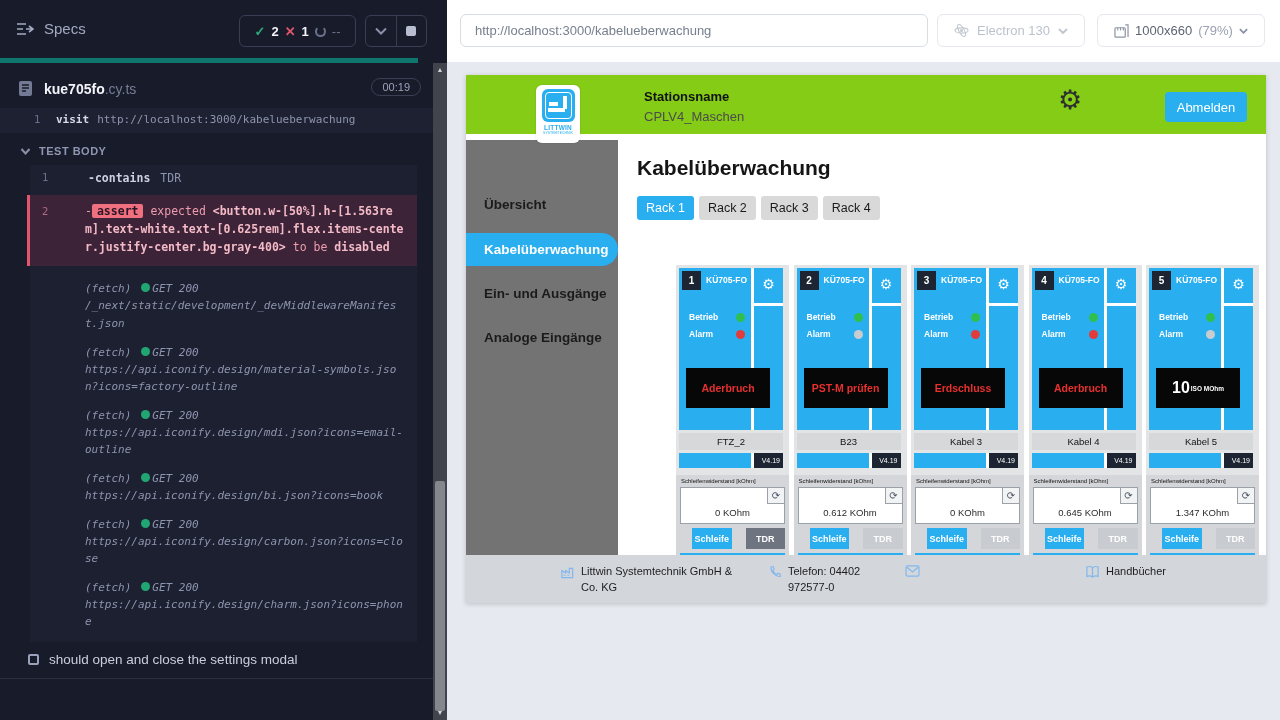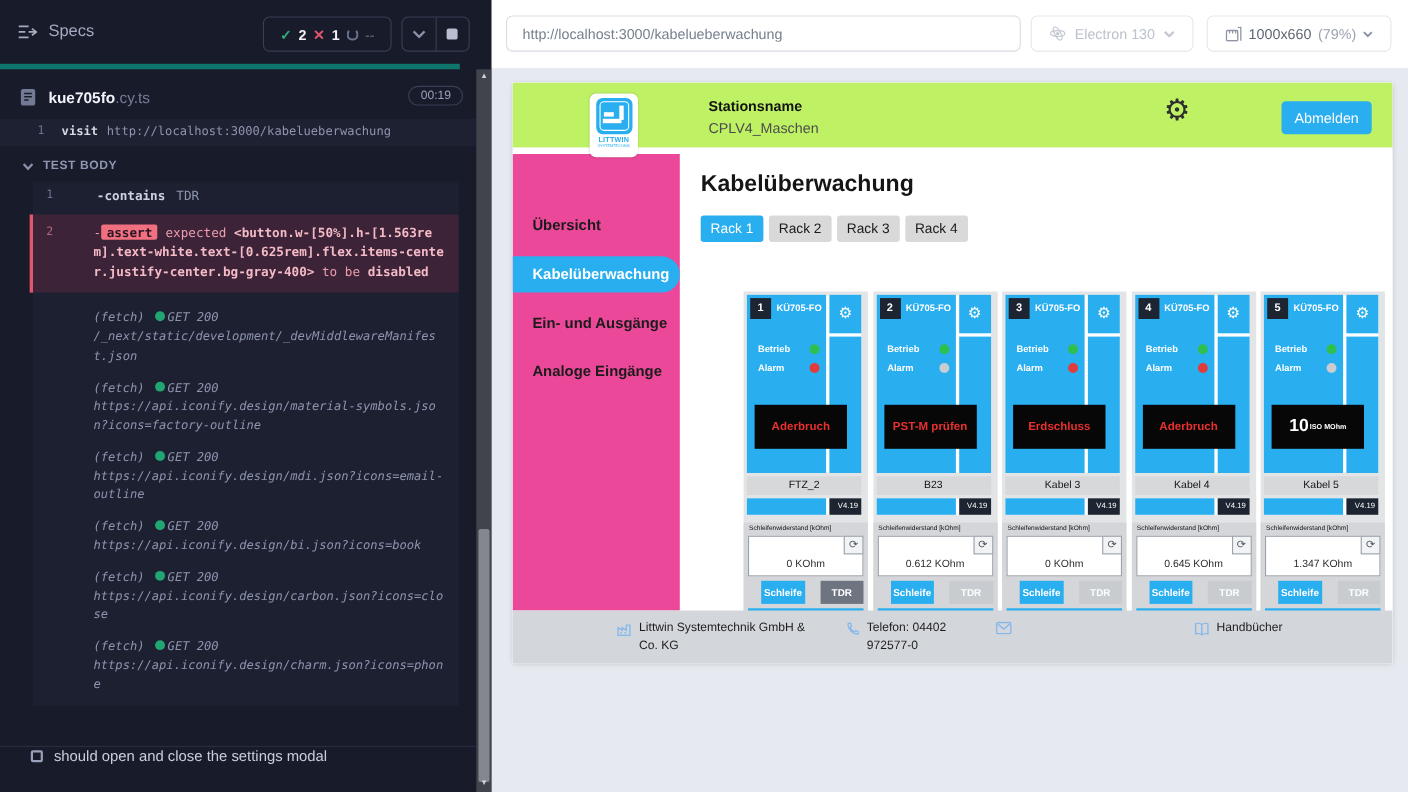--- a/index.html
+++ b/index.html
@@ -39,56 +39,56 @@
   .cmd-row .row-num { left:12px; top:6px; }
   .cmd-name { font-weight:bold; color:#ccd1e2; margin-right:10px; }
   .cmd-failed { background:#3c2338; border-left:3px solid #e1566c; margin:4px 0 8px -3px; padding:8px 12px 10px 55px; color:#ee9dae; line-height:1.55; }
   .cmd-failed .row-num { color:#b06a7e; top:8px; }
   .assert-badge { background:#f0707f; color:#2a1626; padding:0 5px; border-radius:2px; font-weight:bold; }
   .assert-subject { font-weight:bold; color:#f4bac6; word-break:break-all; }
   .assert-state { font-weight:bold; color:#f4bac6; }
   .fetch-row { position:relative; padding:6px 14px 6px 55px; font-family:"DejaVu Sans Mono",monospace; font-style:italic; font-size:11px;
                color:#8d94ae; line-height:1.55; word-break:break-all; }
   .fetch-dot { display:inline-block; width:9px; height:9px; border-radius:50%; background:#21a673; margin:0 2px 0 10px; }
-  .next-test { position:absolute; top:652px; left:0; width:433px; font-size:13.5px; color:#c9cede; display:flex; align-items:center; gap:10px; padding-left:28px;margin-top:28px; }
+  .next-test { position:absolute; top:652px; left:0; width:433px; font-size:13.5px; color:#c9cede; display:flex; align-items:center; gap:10px; padding-left:28px; }
   .sq-outline { width:11px; height:11px; border:2px solid #9aa1ba; border-radius:2px; flex:0 0 auto; }
   .bottom-line { position:absolute; top:678px; left:0; width:433px; border-top:1px solid #2c2f41; }
 
   .cy-scroll { position:absolute; left:433px; top:63px; width:14px; height:657px; background:#41444d; }
   .scroll-arrow { position:absolute; left:0; width:14px; text-align:center; color:#d2d2d2; font-size:7px; line-height:10px; }
   .scroll-thumb { position:absolute; top:418px; left:2px; width:10px; height:230px; background:#84878e; border-radius:2px; }
 
   
   .topbar { position:absolute; left:447px; top:0; width:833px; height:62px; background:#fff; }
   .url-box { position:absolute; left:13px; top:14px; width:468px; height:33px; border:1px solid #d8dce3; border-radius:6px;
              padding:0 14px; font-size:13px; color:#76808f; background:#fff; font-family:"Liberation Sans",sans-serif; }
   .browser-box { position:absolute; left:490px; top:14px; width:148px; height:33px; border:1px solid #e6e8ed; border-radius:6px;
                  color:#bcc2cd; display:flex; align-items:center; justify-content:center; gap:8px; font-size:13px; }
   .size-box { position:absolute; left:650px; top:14px; width:168px; height:33px; border:1px solid #e6e8ed; border-radius:6px;
               display:flex; align-items:center; justify-content:center; gap:6px; font-size:13px; color:#5d6573; }
   .size-pct { color:#9aa2b0; }
 
   .aut-bg { position:absolute; left:447px; top:62px; width:833px; height:658px; background:#e7e9f0; }
   .aut { position:absolute; left:19px; top:13px; width:800px; height:528px; background:#fff; box-shadow:0 1px 5px rgba(0,0,0,.18); overflow:hidden; }
 
-  .app-head { position:absolute; top:0; left:0; width:800px; height:59px; background:#bef264; }
+  .app-head { position:absolute; top:0; left:0; width:800px; height:59px; background:#84cc16; }
   .logo { position:absolute; left:70px; top:10px; width:44px; height:58px; background:#fff; border-radius:6px; z-index:6; text-align:center; box-shadow:0 0 2px rgba(0,0,0,.15); }
   .logo-sq { margin:4px auto 2px; width:33px; height:33px; background:#29aef0; border-radius:6px; position:relative; }
   .logo-frame { position:absolute; inset:3px; border:1.6px solid #fff; border-radius:4px; }
   .logo-bar-v { position:absolute; right:8px; top:7px; width:3.5px; height:13px; background:#fff; }
   .logo-bar-m { position:absolute; left:7px; top:13px; width:9px; height:3.5px; background:#fff; }
   .logo-bar-b { position:absolute; left:6px; top:19px; width:17px; height:4px; background:#fff; }
   .logo-t1 { font-size:6.5px; font-weight:bold; color:#29aef0; letter-spacing:.2px; }
   .logo-t2 { font-size:3.5px; color:#29aef0; }
   .station-label { position:absolute; left:178px; top:14px; font-size:13px; font-weight:bold; color:#121212; }
   .station-value { position:absolute; left:178px; top:34px; font-size:13px; color:#4c4c4c; }
   .head-gear { position:absolute; left:592px; top:12px; font-size:27px; color:#2e2e2e; line-height:1; cursor:pointer; }
   .logout-btn { position:absolute; left:699px; top:17px; width:82px; height:30px; background:#29aef0; color:#fff; border:none; border-radius:4px; font-size:13px; font-family:"Liberation Sans",sans-serif; cursor:pointer; }
 
-  .app-side { position:absolute; left:0; top:65px; width:152px; height:415px; background:#ec4899; z-index:5;text-decoration:underline; }
+  .app-side { position:absolute; left:0; top:65px; width:152px; height:415px; background:#737373; z-index:5;text-decoration:underline; }
   .side-item { position:absolute; left:18px; font-size:13.5px; font-weight:bold; color:#1b1b1b; cursor:pointer; }
   .side-pill { position:absolute; left:0; top:93px; width:152px; height:33px; background:#29aef0; border-radius:0 17px 17px 0;
                color:#fff; font-weight:bold; font-size:13.5px; line-height:33px; padding-left:18px; cursor:pointer; }
 
   .app-main { position:absolute; left:152px; top:65px; width:648px; height:463px; background:#fff; }
   .main-title { position:absolute; left:19px; top:16px; font-size:21px; color:#151515; }
   .tabs { position:absolute; left:19px; top:56px; display:flex; gap:5px; }
   .tab { height:24px; padding:0 9px; font-size:12.5px; background:#d9d9d9; color:#1b1b1b; display:flex; align-items:center; border-radius:3px; cursor:pointer; }
   .tab.active { background:#29aef0; color:#fff; }
   .cards { position:absolute; left:58px; top:125px; display:flex; gap:4.5px; }

